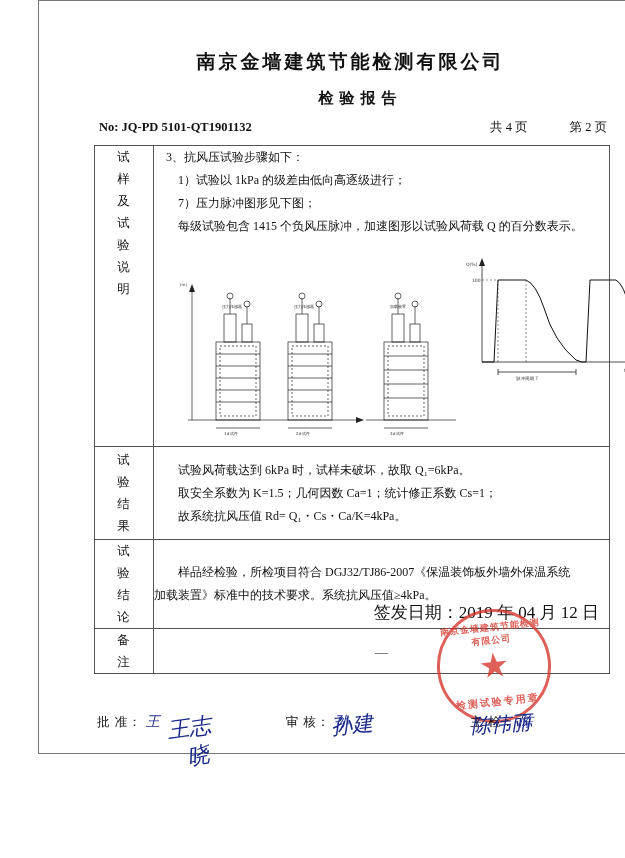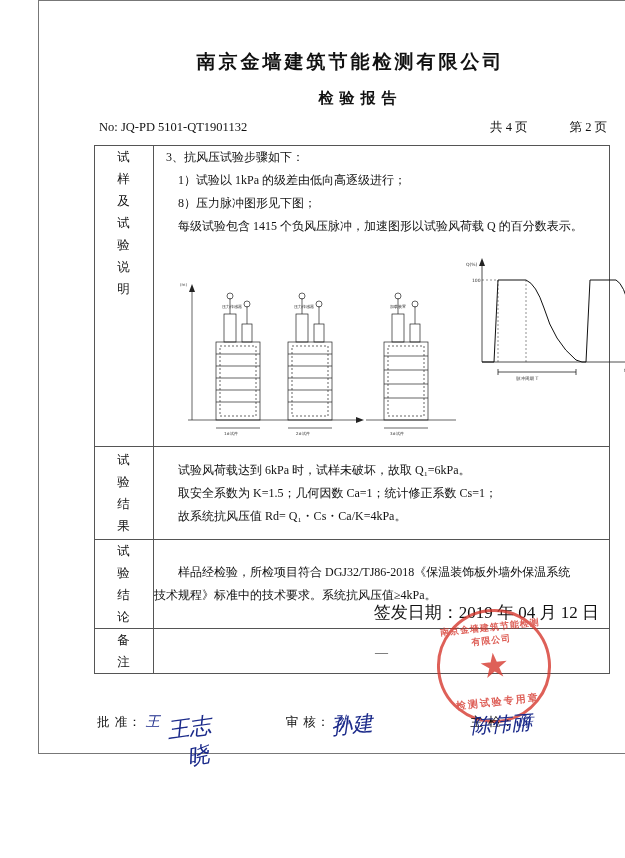--- a/index.html
+++ b/index.html
@@ -48,21 +48,21 @@
   }
   .meta-row {
     position: absolute;
     left: 60px;
     right: 55px;
     top: 118px;
     font-size: 12.5px;
     display: flex;
     align-items: baseline;
   }
-  .meta-no { flex: 0 0 auto; }
+  .meta-no { flex: 0 0 auto; font-weight: bold; }
   .meta-spacer { flex: 1 1 auto; }
   .meta-total { flex: 0 0 auto; margin-right: 42px; text-align: right; }
   .meta-page { flex: 0 0 auto; }
 
   
   .tbl {
     position: absolute;
     left: 55px;
     top: 144px;
     width: 516px;
@@ -234,21 +234,21 @@
         <span>样</span>
         <span>及</span>
         <span>试</span>
         <span>验</span>
         <span>说</span>
         <span>明</span>
       </td>
       <td class="cell">
         <div class="indent1">3、抗风压试验步骤如下：</div>
         <div class="indent2">1）试验以 1kPa 的级差由低向高逐级进行；</div>
-        <div class="indent2">8）压力脉冲图形见下图；</div>
+        <div class="indent2">7）压力脉冲图形见下图；</div>
         <div class="indent2">每级试验包含 1415 个负风压脉冲，加速图形以试验风荷载 Q 的百分数表示。</div>
 
         <div class="figures">
 
           <div class="fig fig-left">
             <svg width="190" height="190" viewBox="0 0 190 190">
               <g stroke="#222" fill="none" stroke-width="0.7">
                 <line x1="10" y1="170" x2="180" y2="170"></line>
                 <line x1="14" y1="40" x2="14" y2="170"></line>
                 <polygon points="14,34 11,42 17,42" fill="#222" stroke="none"></polygon>
@@ -365,22 +365,22 @@
     </tr>
 
     <tr class="row-conclusion">
       <td class="lbl">
         <span>试</span>
         <span>验</span>
         <span>结</span>
         <span>论</span>
       </td>
       <td class="cell">
-        <div class="indent2">样品经检验，所检项目符合 DGJ32/TJ86-2018《保温装饰板外墙外保温系统</div>
-        <div>技术规程》标准中的技术要求。系统抗风压值≥4kPa。</div>
+        <div class="indent2">样品经检验，所检项目符合 DGJ32/TJ86-2007《保温装饰板外墙外保温系统</div>
+        <div>加载装置》标准中的技术要求。系统抗风压值≥4kPa。</div>
         <div class="sign-date">签发日期：2019 年 04 月 12 日</div>
       </td>
     </tr>
 
     <tr class="row-remark">
       <td class="lbl">
         <span>备</span>
         <span>注</span>
       </td>
       <td class="cell dash-center">—</td>

